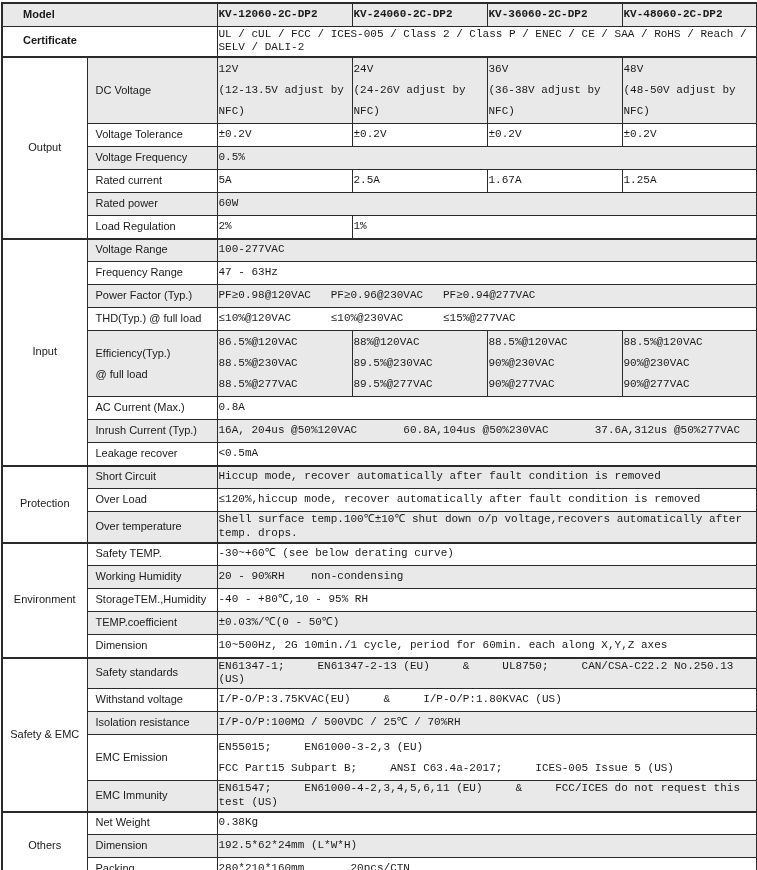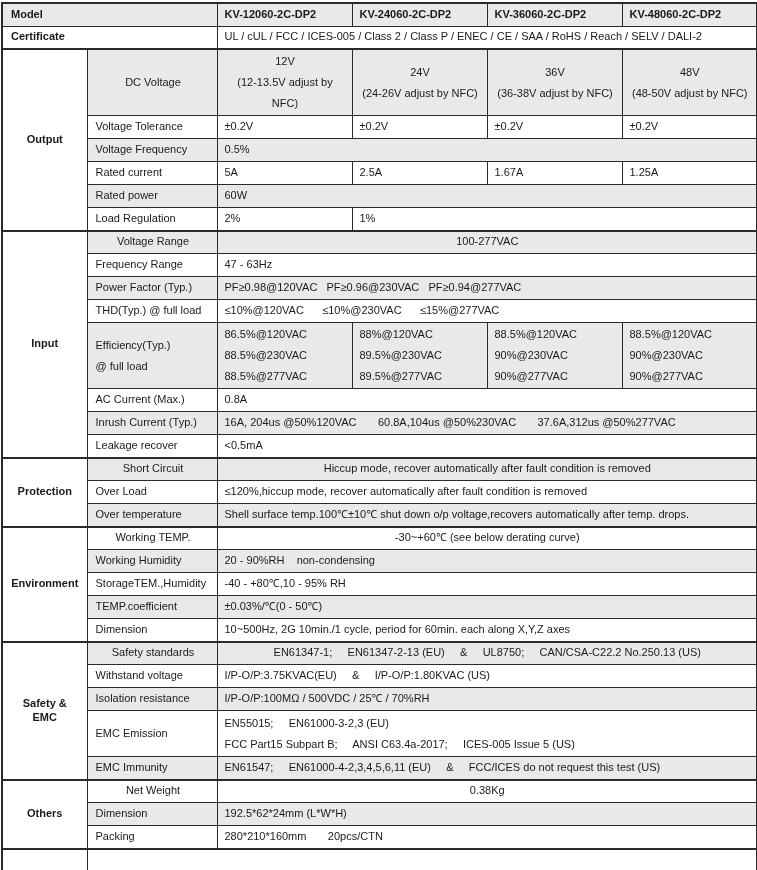--- a/index.html
+++ b/index.html
@@ -25,26 +25,26 @@
     padding:1px 6px;
     white-space:pre-wrap;
     overflow:hidden;
     color:var(--text);
   }
   tr{height:23px;}
   tr.row-2l{height:44px;}
   tr.row-3l{height:65px;}
   tr.row-2w{height:46px;}
   tr.row-notes{height:41px;}
-  tr.sec td{border-top:2px solid var(--border);text-align:center;}
+  tr.sec td{border-top:2px solid var(--border);}
   tr.shade td{background:var(--row-shade);}
-  td.sl{background:var(--background) !important;text-align:center;font-weight:bold;}
+  td.sl{background:var(--background) !important;text-align:center;font-weight:normal;}
   td.pl{padding-left:8px;}
-  td.b{font-weight:bold;padding-left:8px;}
-  td.v{padding-left:7px;}
+  td.b{font-weight:bold;padding-left:20px;}
+  td.v{padding-left:1px;font-family:Liberation Mono, monospace;}
   td.ml{line-height:21px;}
 </style>
 </head>
 <body>
 
 <table class="spec">
   <colgroup>
     <col style="width:85px">
       <col style="width:130px">
     <col style="width:135px">
@@ -162,21 +162,21 @@
     <td class="pl">Over Load</td>
     <td colspan="4" class="v">≤120%,hiccup mode, recover automatically after fault condition is removed</td>
   </tr>
   <tr class="shade">
     <td class="pl">Over temperature</td>
     <td colspan="4" class="v">Shell surface temp.100℃±10℃ shut down o/p voltage,recovers automatically after temp. drops.</td>
   </tr>
 
   <tr class="sec">
     <td rowspan="5" class="sl">Environment</td>
-    <td class="pl">Working TEMP.</td>
+    <td class="pl">Safety TEMP.</td>
     <td colspan="4" class="v">-30~+60℃ (see below derating curve)</td>
   </tr>
   <tr class="shade">
     <td class="pl">Working Humidity</td>
     <td colspan="4" class="v">20 - 90%RH    non-condensing</td>
   </tr>
   <tr>
     <td class="pl">StorageTEM.,Humidity</td>
     <td colspan="4" class="v">-40 - +80℃,10 - 95% RH</td>
   </tr>

